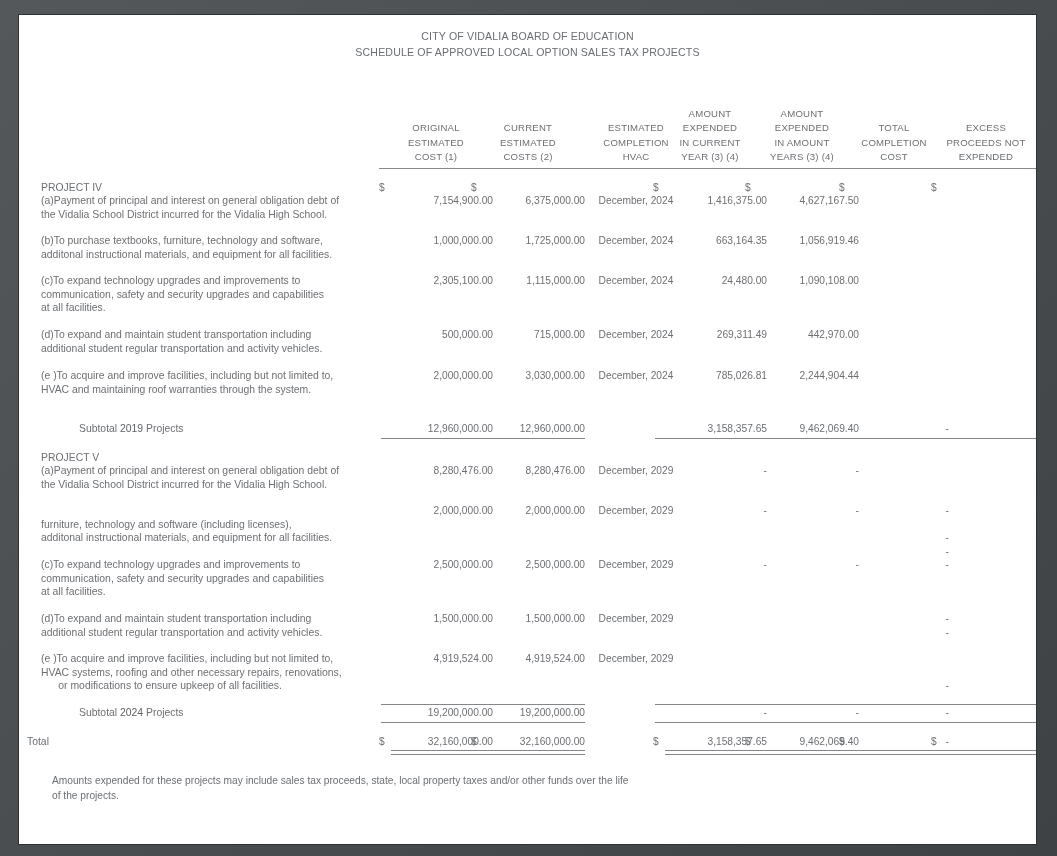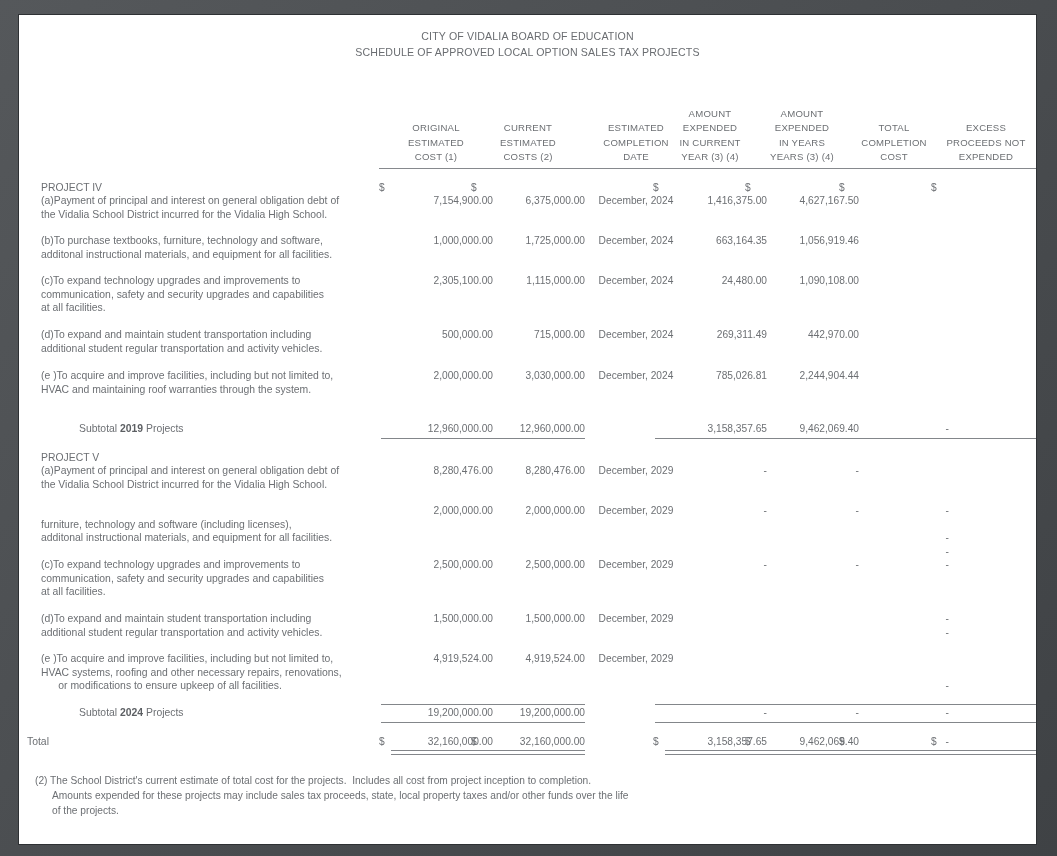--- a/index.html
+++ b/index.html
@@ -101,21 +101,21 @@
   .desc {
     position: absolute;
     left: 22px;
     width: 340px;
     font-size: 10.4px;
     line-height: 13.6px;
     color: #6c6f73;
     white-space: pre;
   }
   .desc.indent { left: 60px; }
-  .desc b { font-weight: bold; color: #5c5f63; }
+  .desc b { font-weight: normal; color: #5c5f63; }
 
   .cell {
     position: absolute;
     font-size: 10.2px;
     line-height: 13.6px;
     color: #6c6f73;
     white-space: nowrap;
   }
   .dollar {
     position: absolute;
@@ -182,34 +182,34 @@
           <div></div>
           <div>CURRENT</div>
           <div>ESTIMATED</div>
           <div>COSTS (2)</div>
           <span class="rule"></span>
         </div>
         <div class="chead h3">
           <div></div>
           <div>ESTIMATED</div>
           <div>COMPLETION</div>
-          <div>DATE</div>
+          <div>HVAC</div>
           <span class="rule"></span>
         </div>
         <div class="chead h4">
           <div>AMOUNT</div>
           <div>EXPENDED</div>
           <div>IN CURRENT</div>
           <div>YEAR (3) (4)</div>
           <span class="rule"></span>
         </div>
         <div class="chead h5">
           <div>AMOUNT</div>
           <div>EXPENDED</div>
-          <div>IN YEARS</div>
+          <div>IN AMOUNT</div>
           <div>YEARS (3) (4)</div>
           <span class="rule"></span>
         </div>
         <div class="chead h6">
           <div></div>
           <div>TOTAL</div>
           <div>COMPLETION</div>
           <div>COST</div>
           <span class="rule"></span>
         </div>
@@ -368,20 +368,19 @@
         <div class="cell num c7" style="top:558px;">-</div>
         <div class="rule-dbl" style="top:573px; left:372px; width:102px;"></div>
         <div class="rule-dbl" style="top:573px; left:464px; width:102px;"></div>
         <div class="rule-dbl" style="top:573px; left:646px; width:102px;"></div>
         <div class="rule-dbl" style="top:573px; left:738px; width:102px;"></div>
         <div class="rule-dbl" style="top:573px; left:830px; width:100px;"></div>
         <div class="rule-dbl" style="top:573px; left:922px; width:100px;"></div>
       </div>
 
       <div class="notes">
-        <div class="note">(2) The School District's current estimate of total cost for the projects.  Includes all cost from project inception to completion.</div>
         <div class="note ind">Amounts expended for these projects may include sales tax proceeds, state, local property taxes and/or other funds over the life</div>
         <div class="note ind2">of the projects.</div>
       </div>
 
     </div>
   </div>
 </div>
 
 </body></html>

